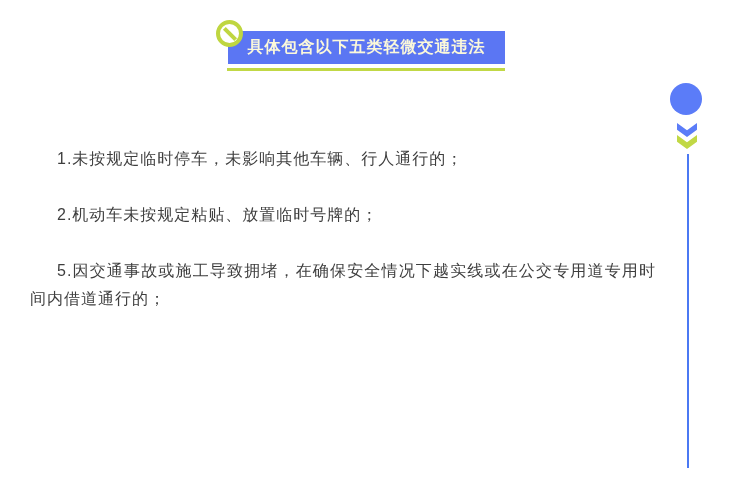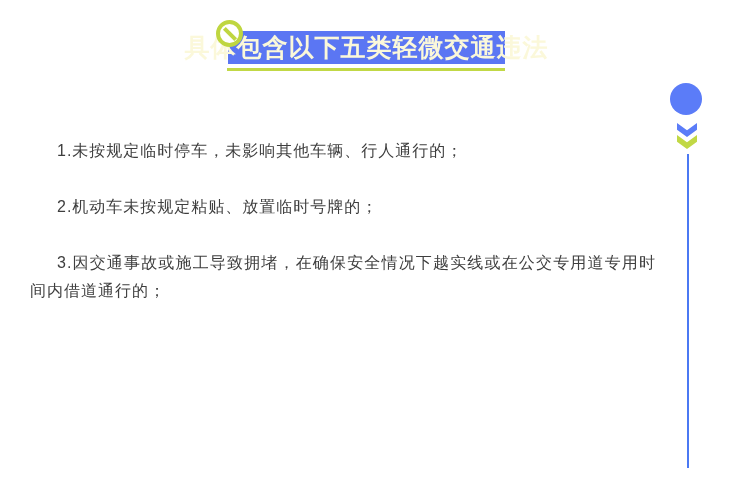--- a/index.html
+++ b/index.html
@@ -13,21 +13,21 @@
 
   
   .banner{
     position:absolute;left:228px;top:31px;
     width:277px;height:33px;
     background:#5b76f3;
     display:flex;align-items:center;justify-content:center;
   }
   .banner .banner-title{
     color:#fbf8da;
-    font-size:25px;font-weight:bold;
+    font-size:16px;font-weight:bold;
     letter-spacing:1px;
     white-space:nowrap;
   }
   .header-underline{
     position:absolute;left:227px;top:68px;
     width:278px;height:3px;
     background:#c1d845;
   }
   .no-icon{
     position:absolute;left:216px;top:20px;
@@ -60,21 +60,21 @@
 
   
   .content{
     position:absolute;left:30px;top:133px;
     width:626px;
     color:#3e3e3e;
     font-size:16px;letter-spacing:1px;
     text-align:justify;
   }
   .content p{
-    margin:4px 0 28px 0;
+    margin:12px 0 28px 0;
     line-height:28px;
     text-indent:27px;
   }
 </style>
 </head>
 <body>
 
 <div class="page">
 
   <div>
@@ -90,16 +90,16 @@
   <div>
     <div class="decor-circle"></div>
     <div class="chev blue"></div>
     <div class="chev green"></div>
     <div class="vline"></div>
   </div>
 
   <div class="content">
     <p>1.未按规定临时停车，未影响其他车辆、行人通行的；</p>
     <p>2.机动车未按规定粘贴、放置临时号牌的；</p>
-    <p>3.因交通事故或施工导致拥堵，在确保安全情况下越实线或在公交专用道专用时间内借道通行的；</p>
+    <p>5.因交通事故或施工导致拥堵，在确保安全情况下越实线或在公交专用道专用时间内借道通行的；</p>
   </div>
 
 </div>
 
 </body></html>

